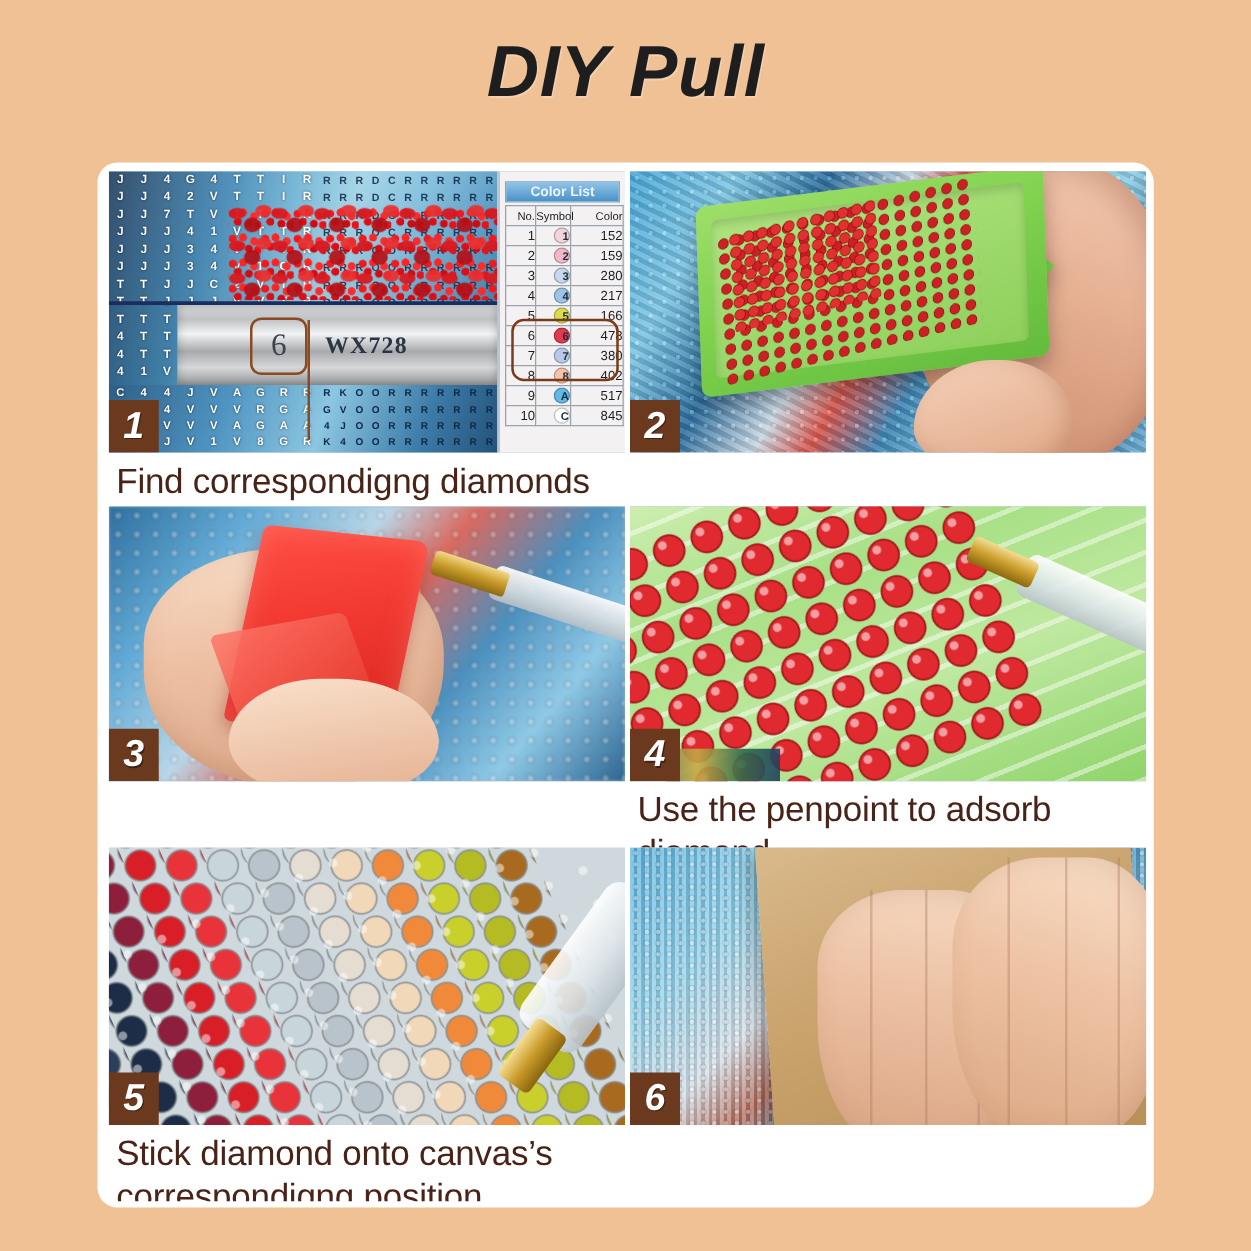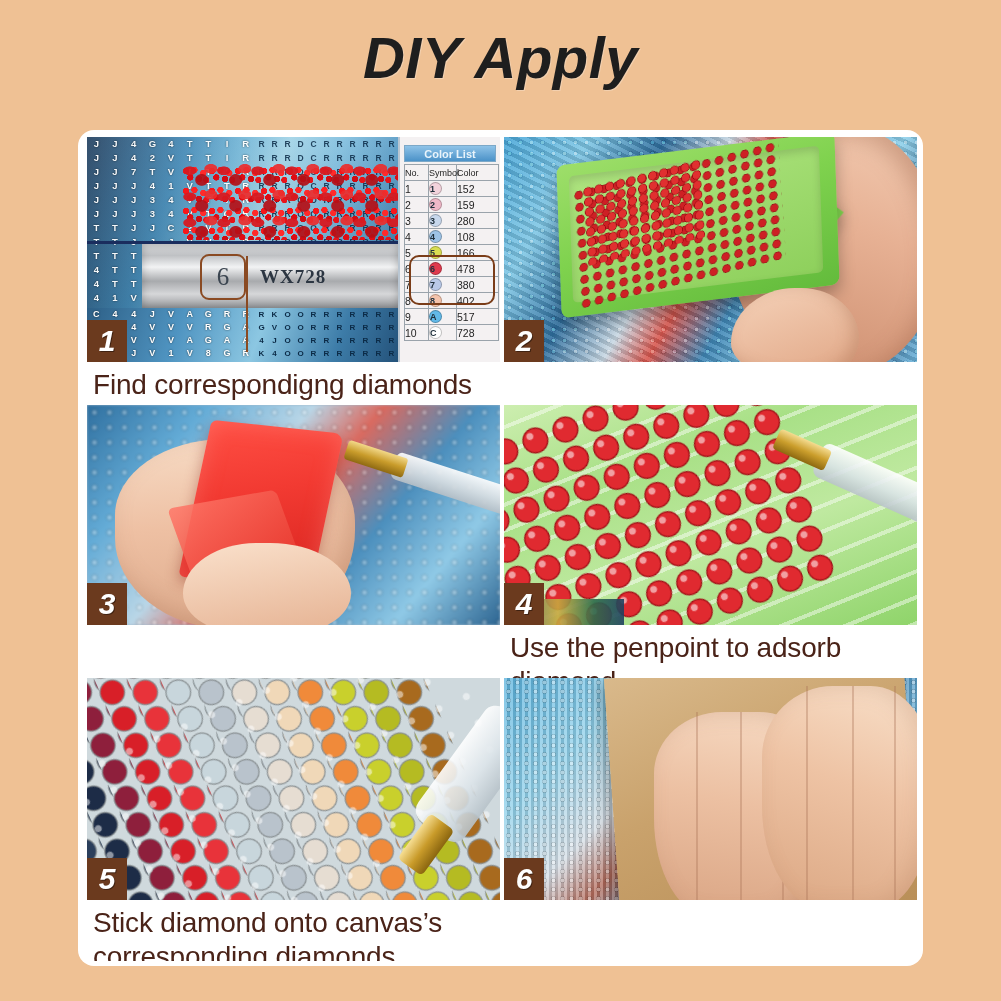--- a/index.html
+++ b/index.html
@@ -167,21 +167,21 @@
     margin: 8px 4px 2px 4px; height: 17px; line-height: 17px;
     background: linear-gradient(180deg,#8fc3e8,#4b92c8);
     color: #e9f4fb; font-size: 11px; font-weight: bold; text-align: center;
     border: 1px solid #7ca8c8;
   }
   .cl-table {
     margin: 2px 4px 0 4px; width: 94px;
     border-collapse: collapse; table-layout: fixed;
   }
   .cl-table th, .cl-table td {
-    border: 1px solid #9aa3ab; text-align: left;
+    border: 1px solid #9aa3ab; text-align: right;
     font-size: 10.5px; color: #1d1d1d; height: 16px; padding: 0;
     font-family: "Liberation Sans", sans-serif;
   }
   .cl-table th { font-size: 9px; font-weight: normal; }
   .cl-table col.c1 { width: 24px; }
   .cl-table col.c2 { width: 28px; }
   .cl-table col.c3 { width: 42px; }
   .cl-table td.sym { font-size: 0; }
   .sym-dot {
     display: inline-block; width: 13px; height: 13px; border-radius: 50%;
@@ -415,21 +415,21 @@
   }
   .p6-fingerline {
     position: absolute; top: 0; width: 2px; height: 100%;
     background: rgba(170,115,85,.35);
   }
 </style>
 </head>
 <body>
 
 <div class="title-bar">
-  <div class="title">DIY Apply</div>
+  <div class="title">DIY Pull</div>
 </div>
 
 <div class="card">
   <div class="grid">
 
     <div class="step">
       <div class="photo">
 
         <div class="p1-canvas"></div>
         <div class="p1-letters" id="p1letters">
@@ -800,21 +800,21 @@
                   <td>159</td>
                 </tr>
                 <tr>
                   <td>3</td>
                   <td class="sym"><span class="sym-dot" style="background: rgb(199, 215, 236);">3</span></td>
                   <td>280</td>
                 </tr>
                 <tr>
                   <td>4</td>
                   <td class="sym"><span class="sym-dot" style="background: rgb(157, 195, 230);">4</span></td>
-                  <td>108</td>
+                  <td>217</td>
                 </tr>
                 <tr>
                   <td>5</td>
                   <td class="sym"><span class="sym-dot" style="background: rgb(217, 221, 82);">5</span></td>
                   <td>166</td>
                 </tr>
                 <tr>
                   <td>6</td>
                   <td class="sym"><span class="sym-dot" style="background: rgb(224, 58, 78);">6</span></td>
                   <td>478</td>
@@ -830,21 +830,21 @@
                   <td>402</td>
                 </tr>
                 <tr>
                   <td>9</td>
                   <td class="sym"><span class="sym-dot" style="background: rgb(98, 185, 232);">A</span></td>
                   <td>517</td>
                 </tr>
                 <tr>
                   <td>10</td>
                   <td class="sym"><span class="sym-dot" style="background: rgb(255, 255, 255);">C</span></td>
-                  <td>728</td>
+                  <td>845</td>
                 </tr>
               </tbody>
           </table>
           <div class="cl-highlight"></div>
         </div>
         <div class="p1-leader2" style="left:160px;top:112px;width:0;height:0;"></div>
 
         <div class="badge">1</div>
       </div>
       <div class="caption">
@@ -924,21 +924,21 @@
             <div class="p5-hl"></div>
           </div>
         <div class="p5-pen">
           <div class="p5-penbody"></div>
           <div class="p5-pentip"></div>
         </div>
         <div class="badge">5</div>
       </div>
       <div class="caption">
         <span class="l2">Stick diamond onto canvas’s</span>
-        <span class="l2">corresponding diamonds.</span>
+        <span class="l2">correspondigng position.</span>
       </div>
     </div>
 
     <div class="step tall2">
       <div class="photo">
         <div class="p6-bg"></div>
         <div class="p6-beadtex"></div>
         <div class="p6-book">
           <div class="p6-booktext">e Bool</div>
         </div>

